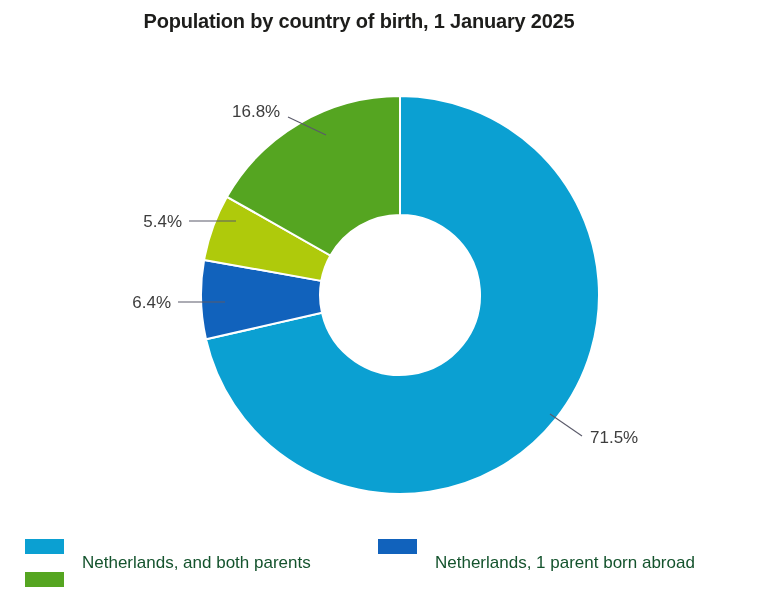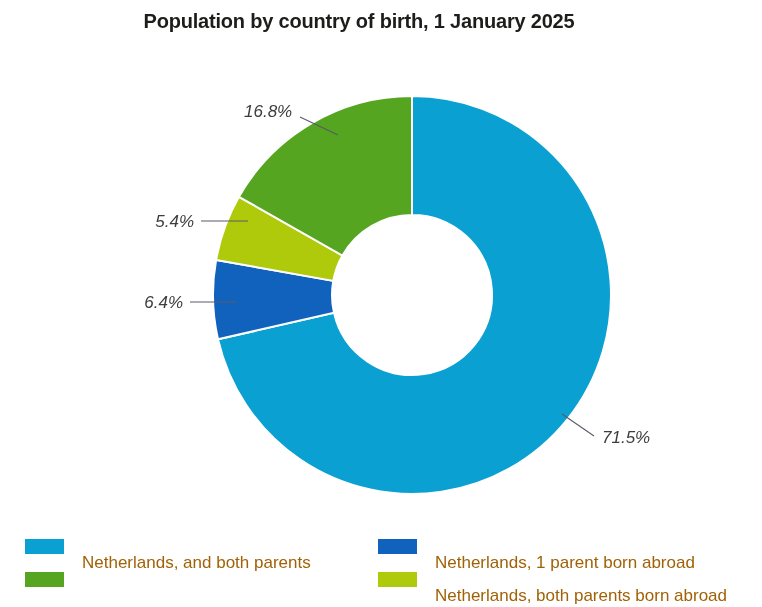--- a/index.html
+++ b/index.html
@@ -26,25 +26,24 @@
     font-size: 20px;
     font-weight: bold;
     letter-spacing: -0.2px;
     color: #1d1d1b;
     white-space: nowrap;
     padding-left: 46px;
   }
 
   #donut-wrap {
     position: absolute;
-    left: 16px;
+    left: 4px;
     top: 0;
     width: 660px;
     height: 520px;
-    font-style: italic;
   }
 
   svg.donut-svg {
     display: block;
   }
 
   .slice-label {
     font-family: "Liberation Sans", sans-serif;
     font-size: 17px;
     fill: #3d3d3d;
@@ -81,21 +80,21 @@
   .legend-swatch {
     width: 39px;
     height: 15px;
     flex: 0 0 auto;
     margin-right: 18px;
   }
 
   .legend-label {
     font-family: "Liberation Sans", sans-serif;
     font-size: 17px;
-    color: #a16207;
+    color: #14532d;
     white-space: nowrap;
     line-height: 1;
     margin-top: 32px;
   }
 </style>
 </head>
 <body>
 
 <div id="chart-title">Population by country of birth, 1 January 2025</div>
 
@@ -134,18 +133,14 @@
     <div class="legend-item">
       <span class="legend-swatch" id="lg-l1" style="background: rgb(85, 165, 33);"></span>
     </div>
   </div>
 
   <div class="legend-col col-right">
     <div class="legend-item">
       <span class="legend-swatch" id="lg-r0" style="background: rgb(17, 98, 188);"></span>
       <span class="legend-label">Netherlands, 1 parent born abroad</span>
     </div>
-    <div class="legend-item">
-      <span class="legend-swatch" id="lg-r1" style="background: rgb(175, 202, 11);"></span>
-      <span class="legend-label">Netherlands, both parents born abroad</span>
-    </div>
   </div>
 </div>
 
 </body></html>

